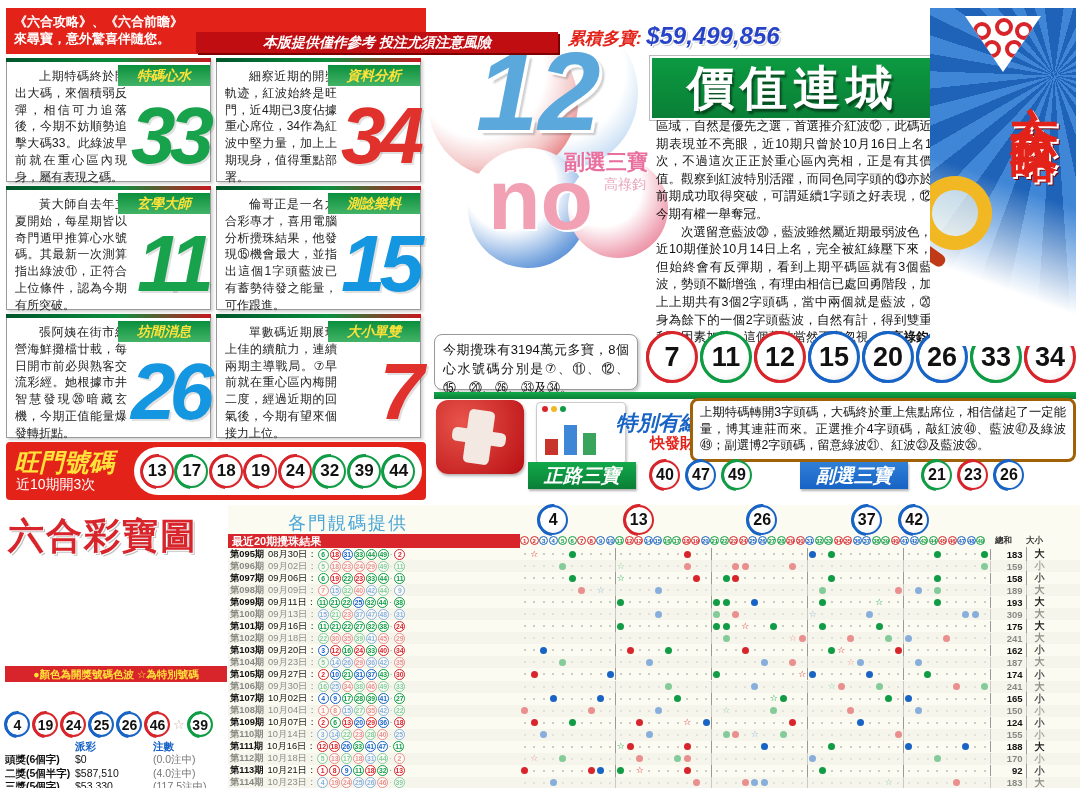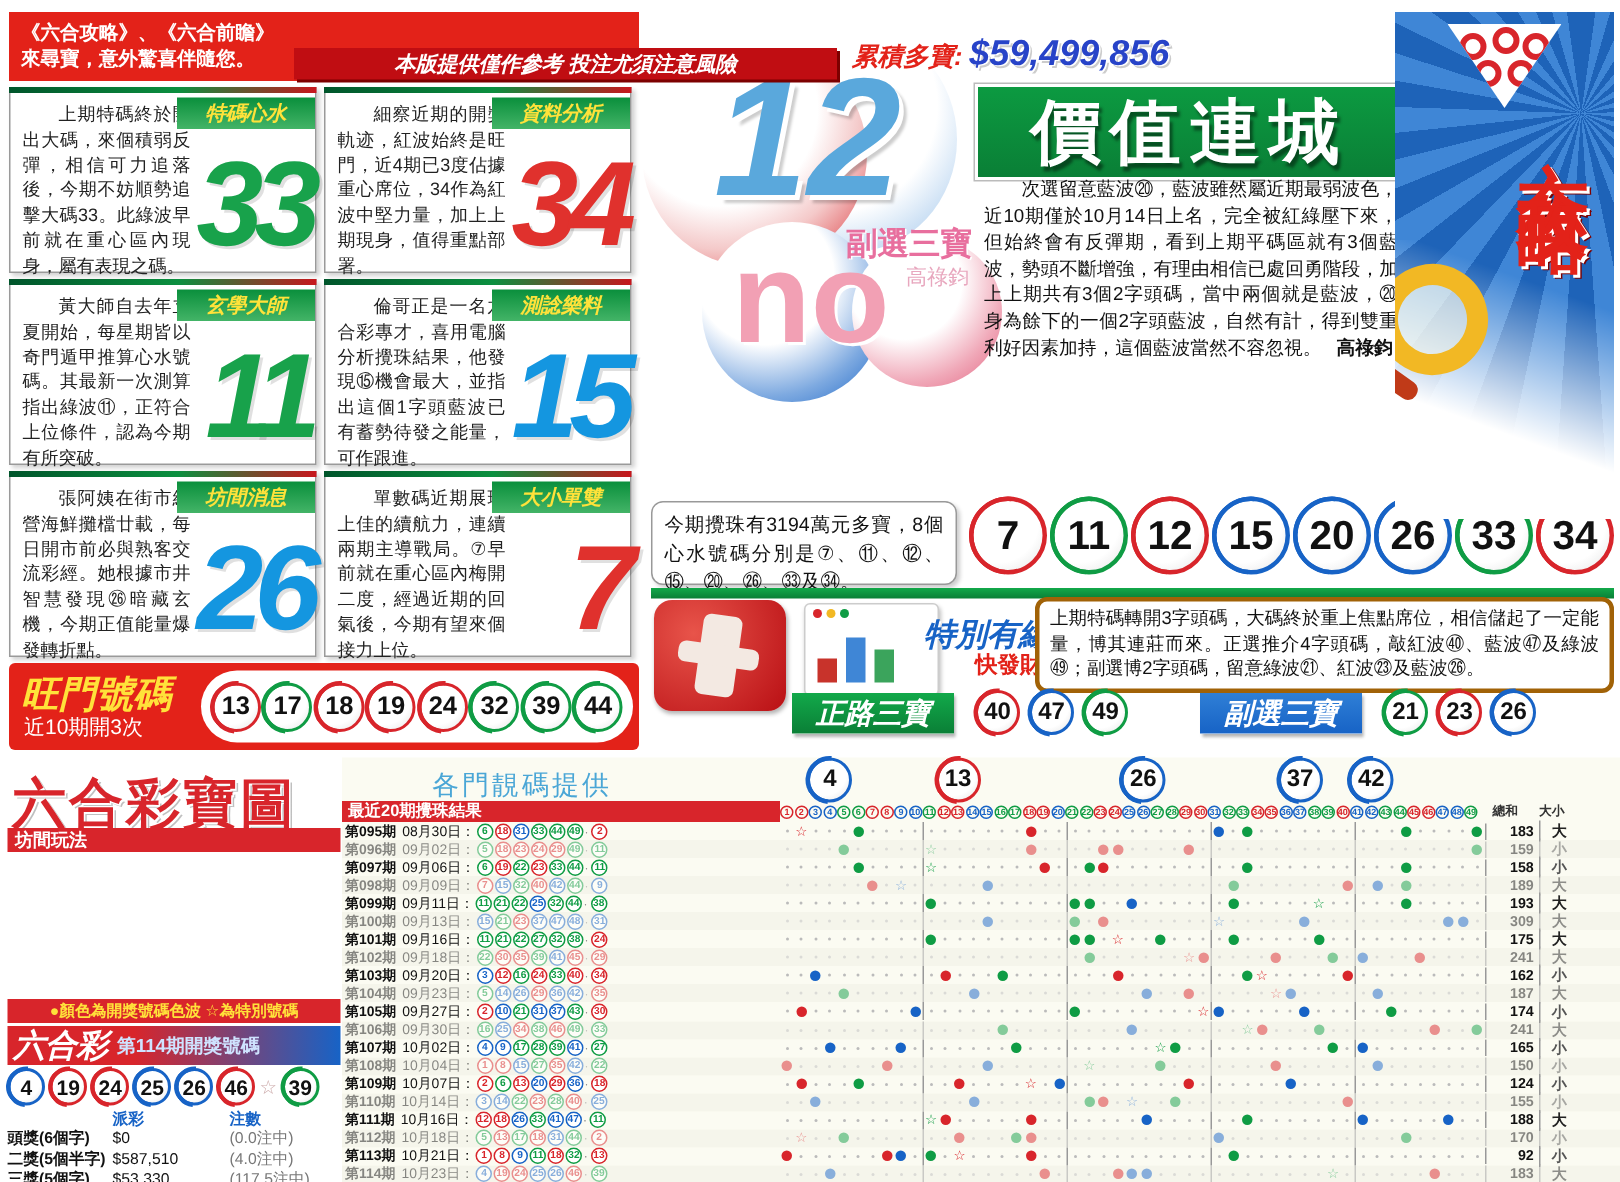--- a/index.html
+++ b/index.html
@@ -258,20 +258,21 @@
     <div class="c1"></div>
     <div class="c3"></div>
     <div class="c4"></div>
     <div class="t12">12</div>
     <div class="tno">no</div>
   </div>
   <div class="kicker">副選三寶</div>
   <div class="kicker-author">高祿鈞</div>
 
   <div class="art2">
+    <p>區域，自然是優先之選，首選推介紅波⑫，此碼近期表現並不亮眼，近10期只曾於10月16日上名1次，不過這次正正於重心區內亮相，正是有其價值。觀察到紅波特別活躍，而同色同字頭的⑬亦於前期成功取得突破，可謂延續1字頭之好表現，⑫今期有權一舉奪冠。</p>
     <p style="text-indent:2em"><span>次選留意藍波⑳，藍波雖然屬近期最弱波色，近10期僅於10月14日上名，完全被紅綠壓下來，但始終會有反彈期，看到上期平碼區就有3個藍波，勢頭不斷增強，有理由相信已處回勇階段，加上上期共有3個2字頭碼，當中兩個就是藍波，⑳身為餘下的一個2字頭藍波，自然有計，得到雙重利好因素加持，這個藍波當然不容忽視。</span><span class="author">高祿鈞</span></p>
   </div>
 
   <div class="picks-box">今期攪珠有3194萬元多寶，8個心水號碼分別是⑦、⑪、⑫、⑮、⑳、㉖、㉝及㉞。</div>
   <div class="picks-balls" id="picks-balls">
       <div class="ball b52" style="--c: #d8252b;">7</div>
       <div class="ball b52" style="--c: #0f9c44;">11</div>
       <div class="ball b52" style="--c: #d8252b;">12</div>
       <div class="ball b52" style="--c: #1763c6;">15</div>
       <div class="ball b52" style="--c: #1763c6;">20</div>
@@ -327,26 +328,21 @@
       
       
       
       
     </div>
     <div class="vtitle">六合攻略</div>
     <div id="side-balls"></div>
   </div>
 
   <div class="bl-title">六合彩寶圖</div>
-  <div class="rules-head">坊間玩法</div>
   <div class="legend-bar">●顏色為開獎號碼色波 ☆為特別號碼</div>
-  <div class="result-head">
-    <span class="t1">六合彩</span>
-    <span class="t2">第114期開獎號碼</span>
-  </div>
   <div class="result-balls" id="result-balls">
       <div class="ball b26" style="--c: #1763c6;">4</div>
       <div class="ball b26" style="--c: #d8252b;">19</div>
       <div class="ball b26" style="--c: #d8252b;">24</div>
       <div class="ball b26" style="--c: #1763c6;">25</div>
       <div class="ball b26" style="--c: #1763c6;">26</div>
       <div class="ball b26" style="--c: #d8252b;">46</div>
       <span class="star">☆</span>
       <div class="ball b26" style="--c: #0f9c44;">39</div>
     </div>

